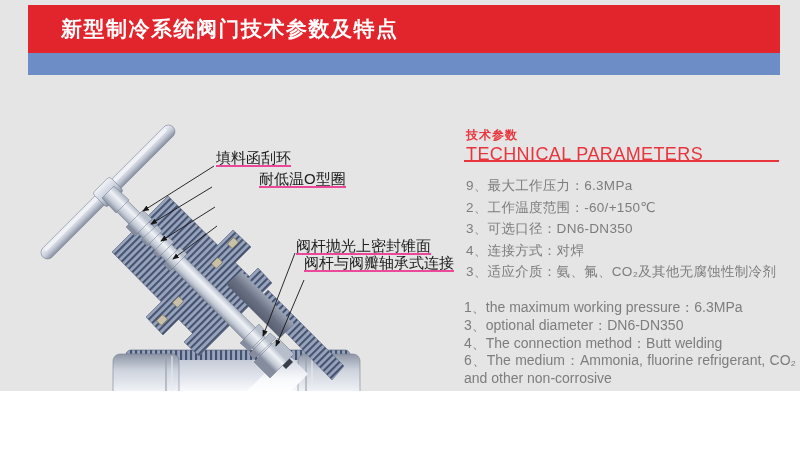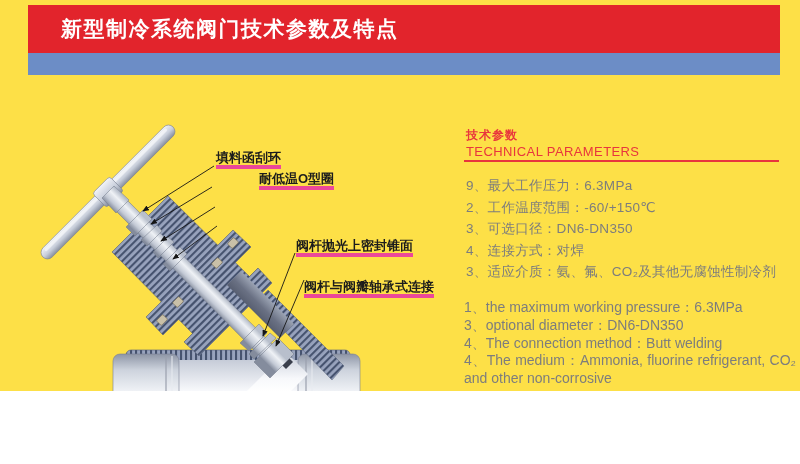--- a/index.html
+++ b/index.html
@@ -1,29 +1,29 @@
 <!DOCTYPE html>
 <html><head>
 <meta charset="utf-8">
 <style>
   html,body{margin:0;padding:0;background:#fff;}
-  #page{position:relative;width:800px;height:391px;background:#fde047;overflow:hidden;
+  #page{position:relative;width:800px;height:391px;background:#e5e5e5;overflow:hidden;
         font-family:"Liberation Sans","DejaVu Sans",sans-serif;}
   
   .banner{position:absolute;left:28px;top:5px;width:752px;height:48px;background:#e2242c;}
   .banner-title{display:block;padding-left:33px;line-height:48px;color:#ffffff;
         font-size:21px;font-weight:bold;letter-spacing:1.5px;white-space:nowrap;}
   .banner-accent{position:absolute;left:28px;top:53px;width:752px;height:22px;background:#6c8dc6;}
   
-  .diag-label{position:absolute;font-size:13px;color:#1c1c1c;white-space:nowrap;
-        border-bottom:4px solid #ec4899;padding-bottom:1px;line-height:13px;font-weight:bold;}
+  .diag-label{position:absolute;font-size:15px;color:#1c1c1c;white-space:nowrap;
+        border-bottom:2px solid #ec4899;padding-bottom:1px;line-height:13px;}
   
   .params-title-zh{position:absolute;left:466px;top:127px;font-size:12px;font-weight:bold;
         color:#e8353d;letter-spacing:1px;text-align:right;}
-  .params-title-en{position:absolute;left:466px;top:144px;font-size:13px;color:#e8353d;
+  .params-title-en{position:absolute;left:466px;top:144px;font-size:18px;color:#e8353d;
         letter-spacing:0.4px;}
   .params-rule{position:absolute;left:464px;top:160px;width:315px;height:2px;background:#e8353d;}
   .list-zh{position:absolute;left:466px;top:175px;width:315px;}
   .list-zh .item{font-size:13.5px;color:#7d7d7d;line-height:21.5px;letter-spacing:0.3px;white-space:nowrap;}
   .list-en{position:absolute;left:464px;top:299px;width:332px;}
   .list-en .item{font-size:14px;color:#7d7d7d;line-height:17.8px;text-align:justify;}
   svg{position:absolute;left:0;top:0;}
 </style>
 </head>
 <body>
@@ -139,34 +139,34 @@
       <line x1="215" y1="207" x2="161" y2="241" marker-end="url(#arw)"></line>
       <line x1="217" y1="226" x2="173" y2="259" marker-end="url(#arw)"></line>
       <line x1="295" y1="253" x2="263" y2="336" marker-end="url(#arw)"></line>
       <line x1="304" y1="280" x2="276" y2="346" marker-end="url(#arw)"></line>
     </g>
   </svg>
 
   <div class="diag-label" style="left:216px;top:151px;">填料函刮环</div>
   <div class="diag-label" style="left:214px;top:171.5px;margin-left:45px;">耐低温O型圈</div>
   <div class="diag-label" style="left:296px;top:239px;">阀杆抛光上密封锥面</div>
-  <div class="diag-label" style="left:304px;top:280px;">阀杆与阀瓣轴承式连接</div>
+  <div class="diag-label" style="left:304px;top:256px;">阀杆与阀瓣轴承式连接</div>
 
   <div class="params-title-zh">技术参数</div>
   <div class="params-title-en">TECHNICAL  PARAMETERS</div>
   <div class="params-rule"></div>
 
   <div class="list-zh">
     <div class="item">9、最大工作压力：6.3MPa</div>
     <div class="item">2、工作温度范围：-60/+150℃</div>
     <div class="item">3、可选口径：DN6-DN350</div>
     <div class="item">4、连接方式：对焊</div>
     <div class="item">3、适应介质：氨、氟、CO₂及其他无腐蚀性制冷剂</div>
   </div>
 
   <div class="list-en">
     <div class="item">1、the maximum working pressure：6.3MPa</div>
     <div class="item">3、optional diameter：DN6-DN350</div>
     <div class="item">4、The connection method：Butt welding</div>
-    <div class="item">4、The medium：Ammonia, fluorine refrigerant, CO₂ and other non-corrosive</div>
+    <div class="item">6、The medium：Ammonia, fluorine refrigerant, CO₂ and other non-corrosive</div>
   </div>
 
 </div>
 
 </body></html>

